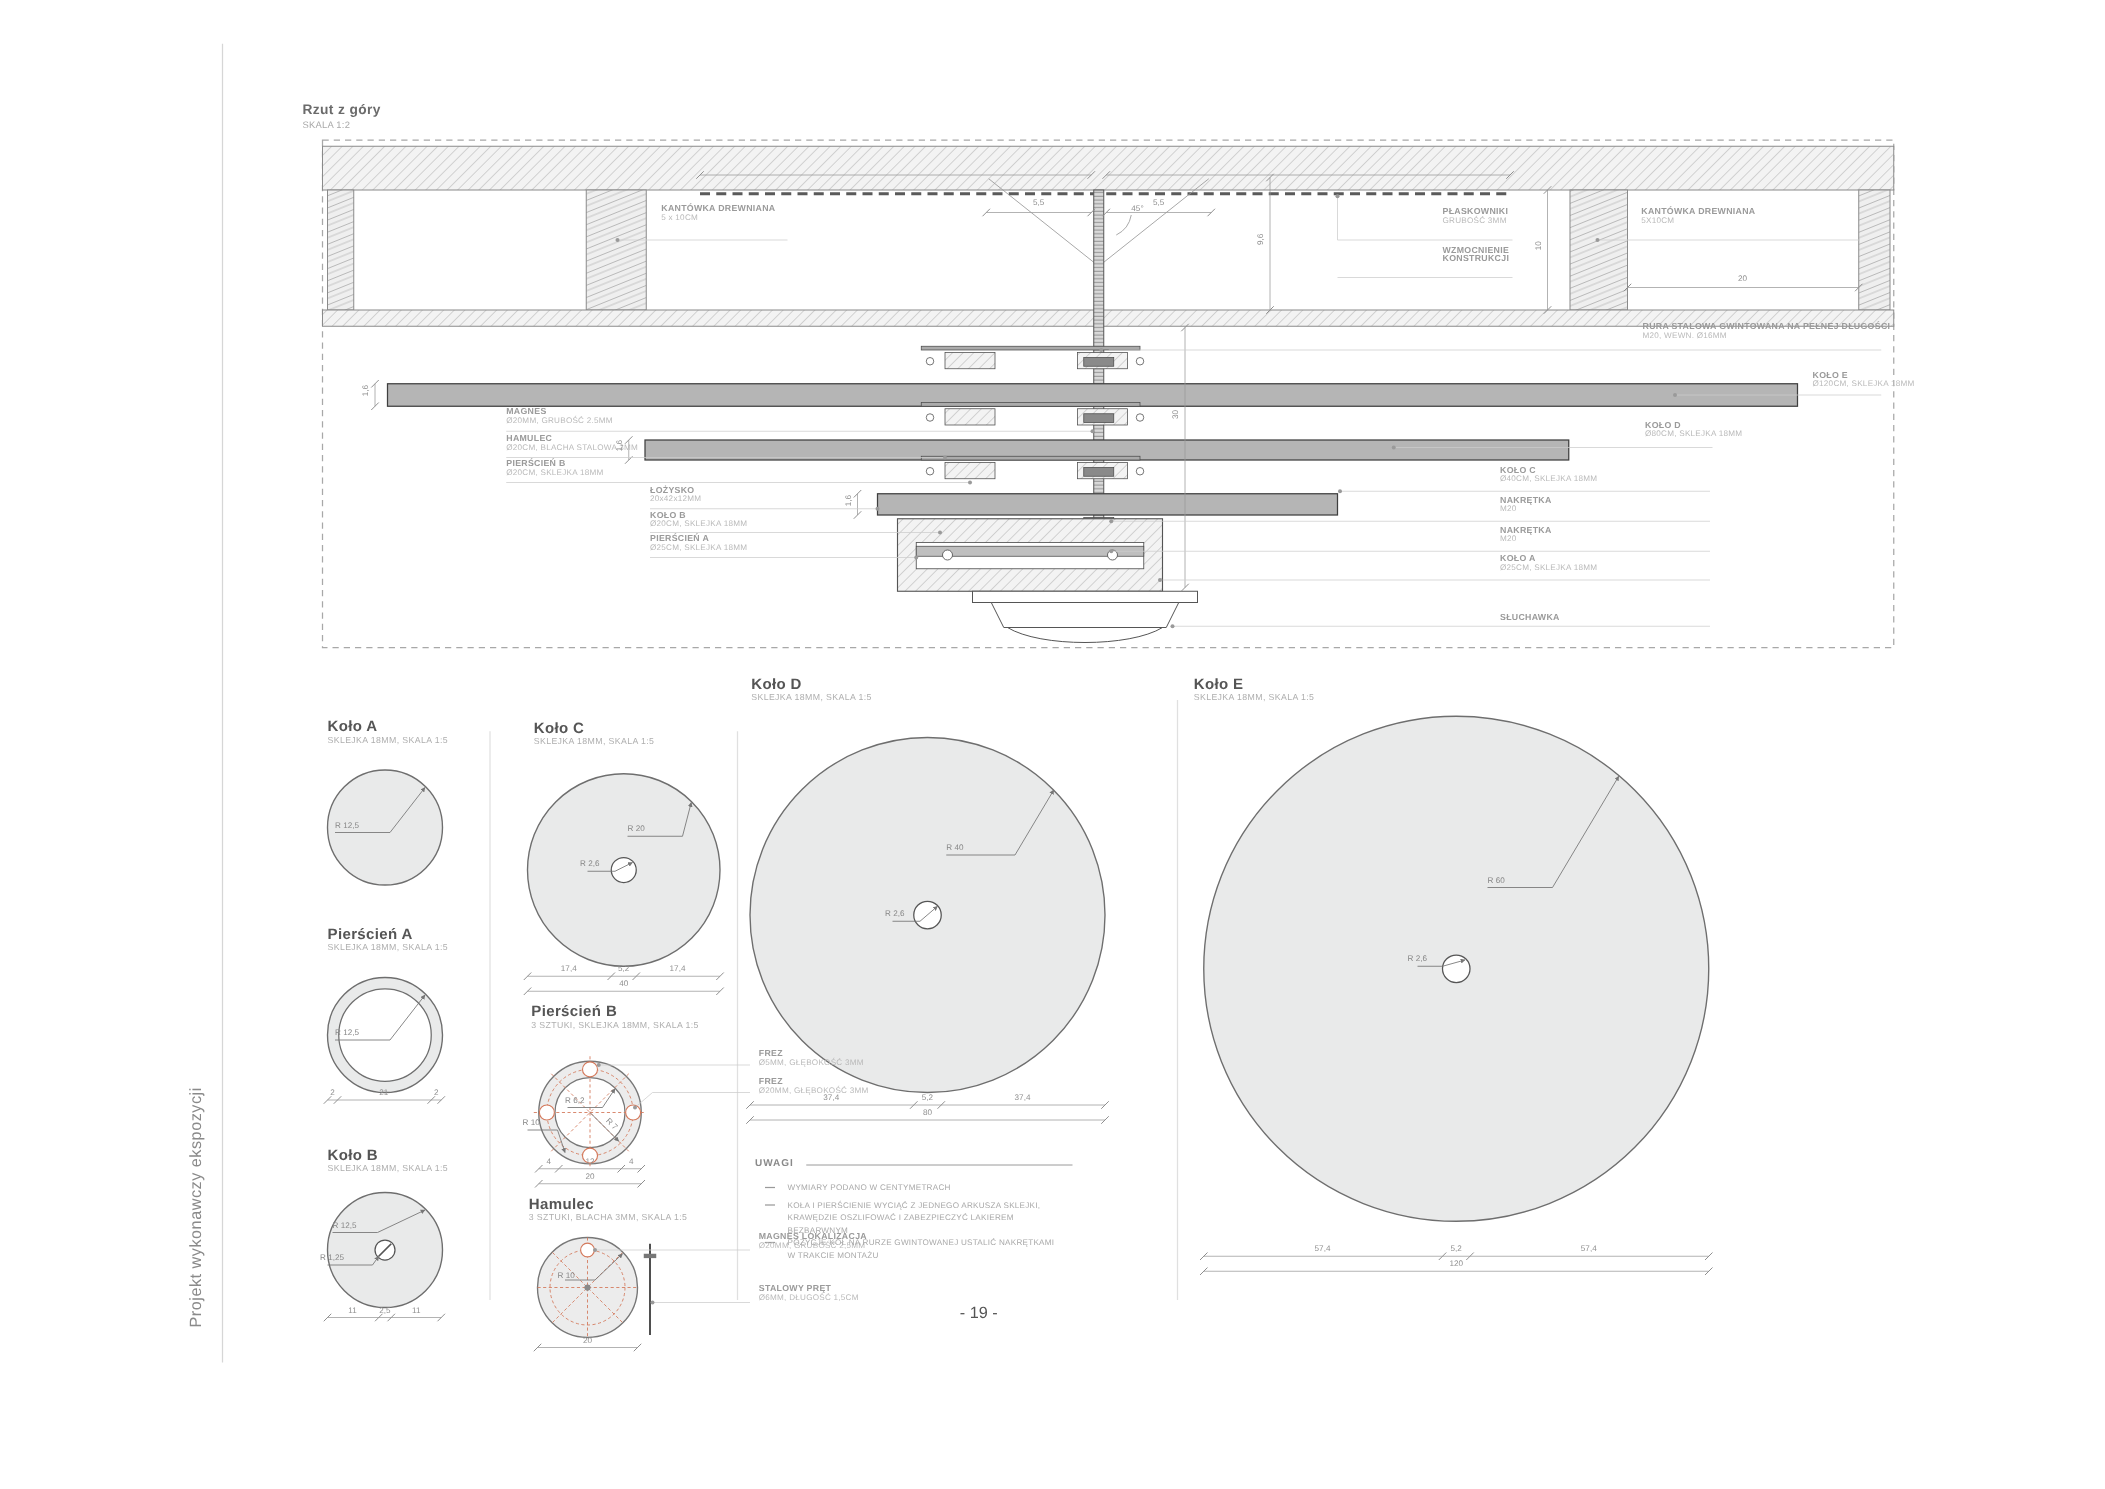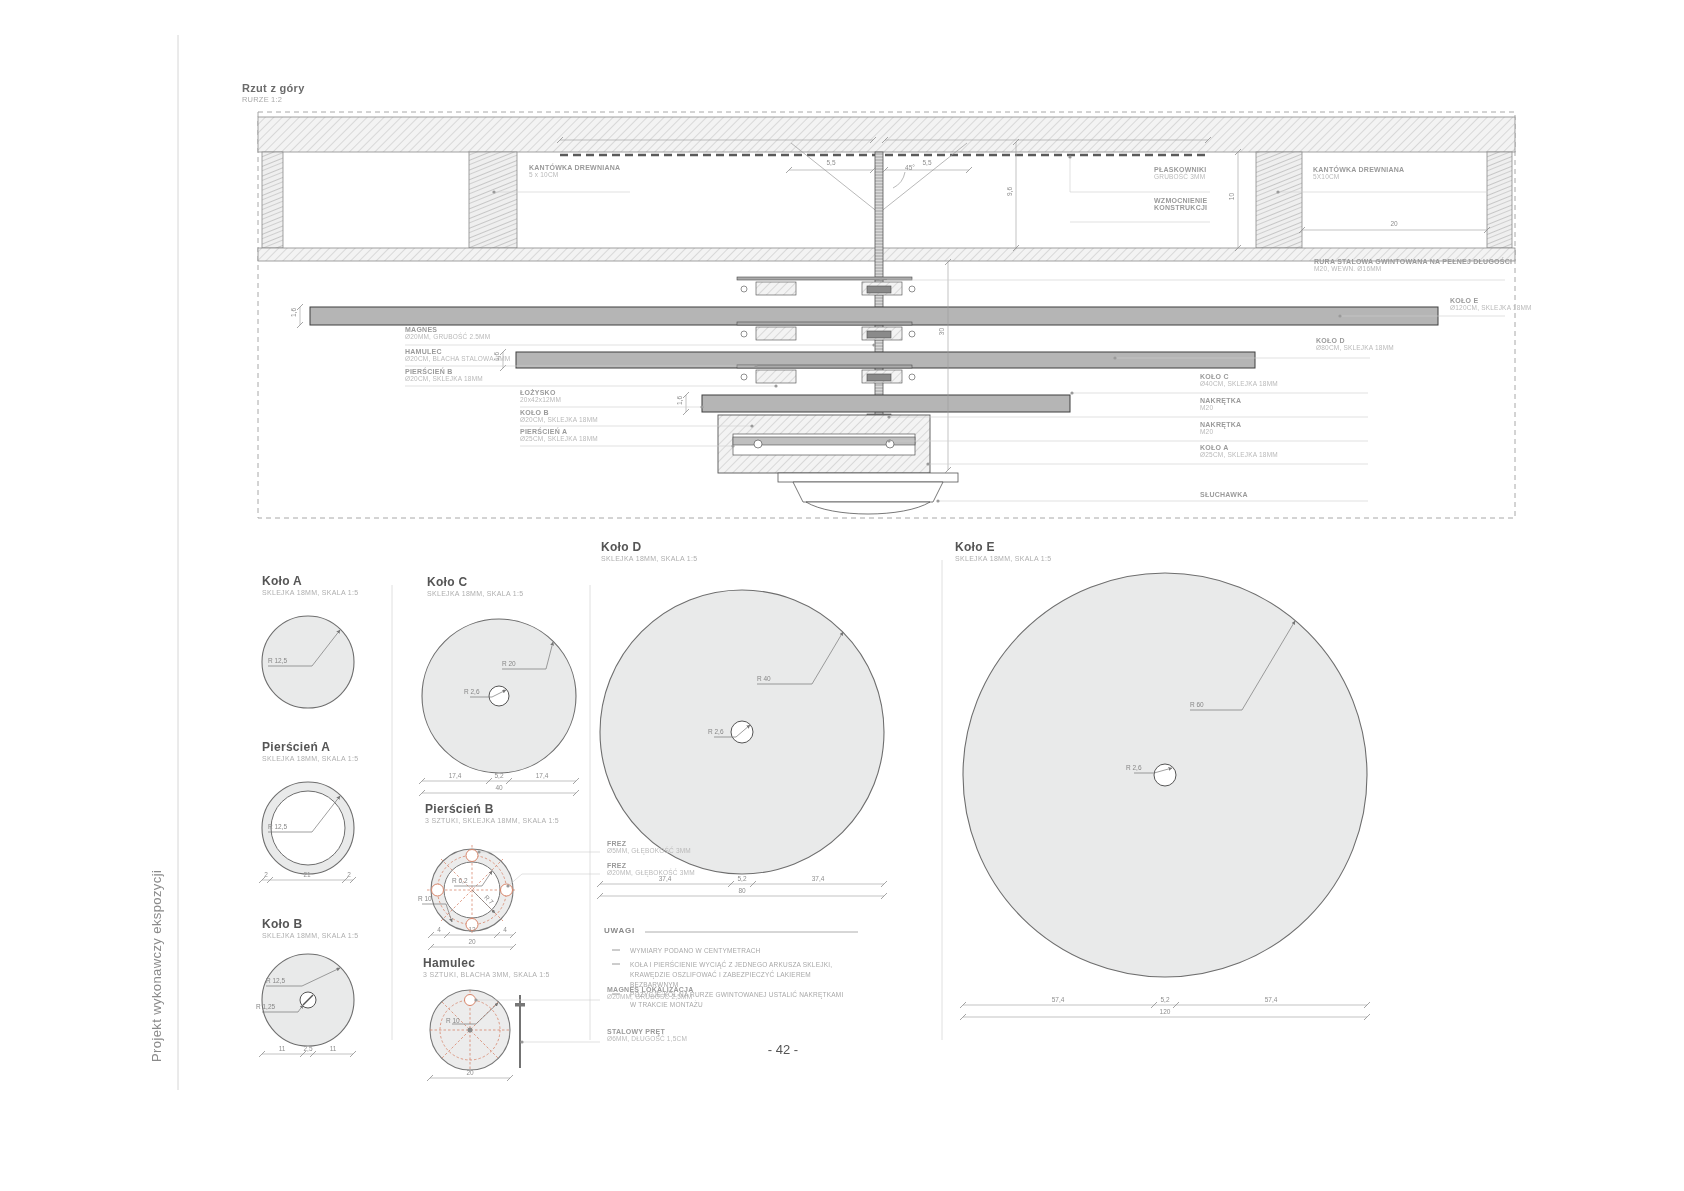--- a/index.html
+++ b/index.html
@@ -297,21 +297,21 @@
   <use href="#tk" x="963" y="1005"></use>
       <use href="#tk" x="1154" y="1005"></use>
   <use href="#tk" x="1176" y="1005"></use>
       <use href="#tk" x="1367" y="1005"></use>
   <line x1="963" y1="1017" x2="1367" y2="1017" stroke="#9a9a9a" stroke-width="0.6"></line>
   <use href="#tk" x="963" y="1017"></use>
       <use href="#tk" x="1367" y="1017"></use>
 </svg>
 
 <div class="abs vt" style="left:242px;top:82px">Rzut z góry</div>
-<div class="abs vs" style="left:242px;top:95px">RURZE 1:2</div>
+<div class="abs vs" style="left:242px;top:95px">SKALA 1:2</div>
 
 <div class="abs" style="left:529px;top:164px">
   <div class="ann-t">KANTÓWKA DREWNIANA</div>
   <div class="ann-s">5 x 10CM</div>
 </div>
 <div class="abs" style="left:405px;top:326px">
   <div class="ann-t">MAGNES</div>
   <div class="ann-s">Ø20MM, GRUBOŚĆ 2.5MM</div>
 </div>
 <div class="abs" style="left:405px;top:348px">
@@ -465,16 +465,16 @@
 
 <div class="abs sec-t" style="left:955px;top:540px">Koło E</div>
 <div class="abs sec-s" style="left:955px;top:555px">SKLEJKA 18MM, SKALA 1:5</div>
 <div class="abs radv" style="left:1190px;top:701px">R 60</div>
 <div class="abs radv" style="left:1126px;top:764px">R 2,6</div>
 <div class="abs dimv" style="left:1043px;top:996px">57,4</div>
 <div class="abs dimv" style="left:1150px;top:996px">5,2</div>
 <div class="abs dimv" style="left:1256px;top:996px">57,4</div>
 <div class="abs dimv" style="left:1150px;top:1008px">120</div>
 
-<div class="abs foot" style="left:723px;top:1042px">- 42 -</div>
+<div class="abs foot" style="left:723px;top:1042px">- 19 -</div>
 <div class="abs side" style="left:149px;top:1062px">Projekt wykonawczy ekspozycji</div>
 
 </div>
 
 </body></html>

